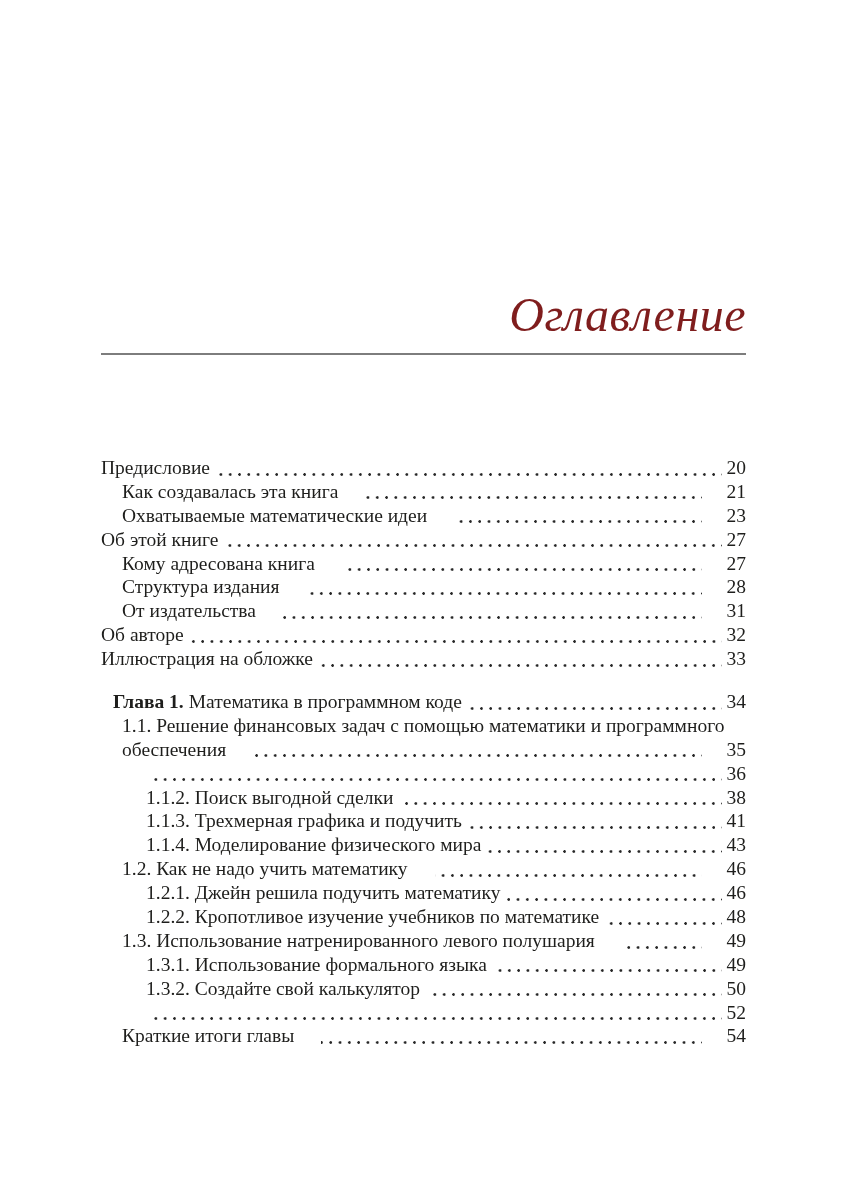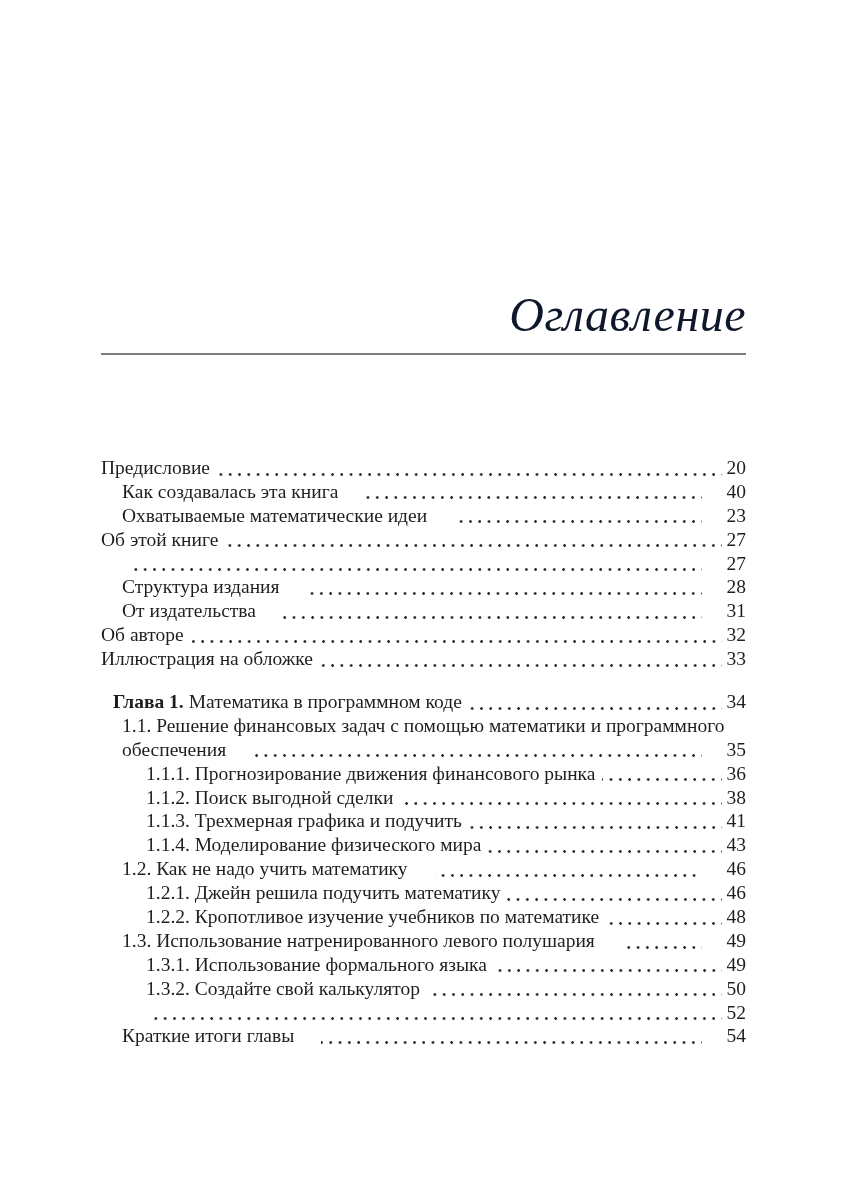--- a/index.html
+++ b/index.html
@@ -28,21 +28,21 @@
     width: 645px;
     text-align: right;
   }
   .page-title {
     margin: 0;
     font-size: 48px;
     font-weight: normal;
     font-style: italic;
     line-height: 48px;
     letter-spacing: 0.5px;
-    color: #0f172a;
+    color: #7f1d1d;
   }
   .title-rule {
     position: absolute;
     left: 101px;
     top: 353px;
     width: 645px;
     height: 2px;
     background: #7d7d7d;
   }
   
@@ -96,33 +96,34 @@
   <div class="title-rule"></div>
   <div class="toc">
       <div class="row lvl0">
         <span class="label">Предисловие</span>
         <span class="leader"></span>
         <span class="page-num">20</span>
       </div>
       <div class="row lvl1">
         <span class="label">Как создавалась эта книга</span>
         <span class="leader"></span>
-        <span class="page-num">40</span>
+        <span class="page-num">21</span>
       </div>
       <div class="row lvl1">
         <span class="label">Охватываемые математические идеи</span>
         <span class="leader"></span>
         <span class="page-num">23</span>
       </div>
       <div class="row lvl0">
         <span class="label">Об этой книге</span>
         <span class="leader"></span>
         <span class="page-num">27</span>
       </div>
       <div class="row lvl1">
+        <span class="label">Кому адресована книга</span>
         <span class="leader"></span>
         <span class="page-num">27</span>
       </div>
       <div class="row lvl1">
         <span class="label">Структура издания</span>
         <span class="leader"></span>
         <span class="page-num">28</span>
       </div>
       <div class="row lvl1">
         <span class="label">От издательства</span>
@@ -148,21 +149,20 @@
       </div>
       <div class="row lvl1">
         <span class="label">1.1. Решение финансовых задач с помощью математики и программного</span>
       </div>
       <div class="row lvl1">
         <span class="label">обеспечения</span>
         <span class="leader"></span>
         <span class="page-num">35</span>
       </div>
       <div class="row lvl2">
-        <span class="label">1.1.1. Прогнозирование движения финансового рынка</span>
         <span class="leader"></span>
         <span class="page-num">36</span>
       </div>
       <div class="row lvl2">
         <span class="label">1.1.2. Поиск выгодной сделки</span>
         <span class="leader"></span>
         <span class="page-num">38</span>
       </div>
       <div class="row lvl2">
         <span class="label">1.1.3. Трехмерная графика и подучить</span>

